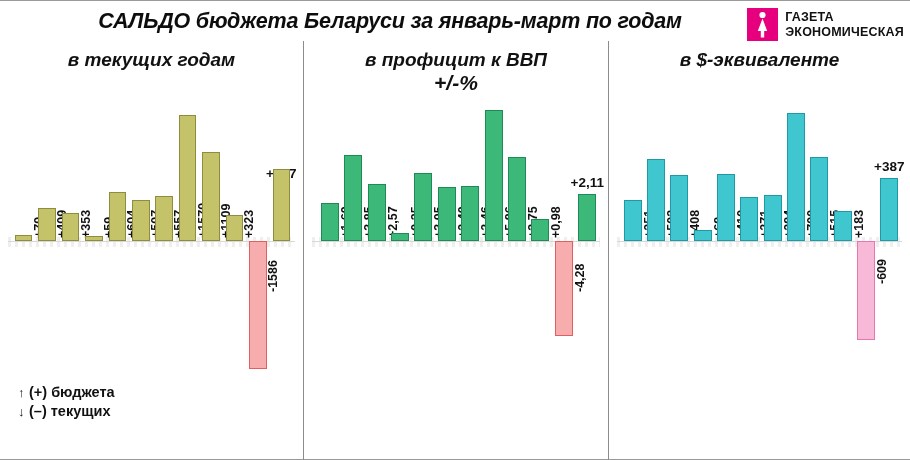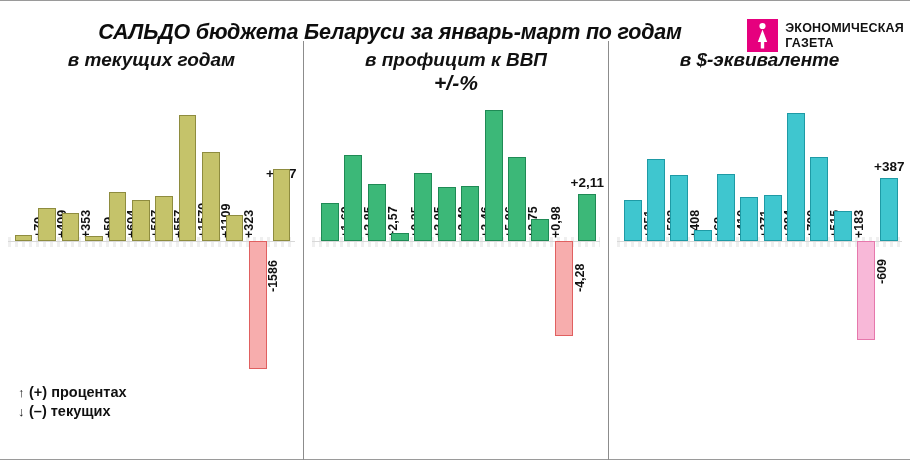--- a/index.html
+++ b/index.html
@@ -13,21 +13,21 @@
   #root{
     position:absolute;inset:0;
     border-top:1px solid #9a9a9a;
     border-bottom:1px solid #9a9a9a;
     box-sizing:border-box;
     background:#fff;
   }
 
   
   .header{
-    position:absolute;left:0;top:15px;width:910px;height:40px;
+    position:absolute;left:0;top:4px;width:910px;height:40px;
   }
   .main-title{
     position:absolute;left:60px;top:4px;width:660px;
     text-align:center;
     font-size:21.5px;
     font-weight:bold;
     font-style:italic;
     color:#0d0d0d;
     letter-spacing:-0.2px;
     white-space:nowrap;
@@ -138,22 +138,22 @@
   <div class="header">
     <div class="main-title">САЛЬДО бюджета Беларуси за январь-март по годам</div>
     <div class="logo">
       <div class="logo-mark">
         <svg width="31" height="33" viewBox="0 0 31 33" aria-hidden="true">
           <circle cx="15.5" cy="7" r="3.1" fill="#ffffff"></circle>
           <path d="M15.5 10.5 L20.2 23 L17.2 23 L17.2 29.5 L13.8 29.5 L13.8 23 L10.8 23 Z" fill="#ffffff"></path>
         </svg>
       </div>
       <div class="logo-text">
+        <div>ГАЗЕТА</div>
         <div>ЭКОНОМИЧЕСКАЯ</div>
-        <div>ГАЗЕТА</div>
       </div>
     </div>
   </div>
 
   <div class="panels">
 
     <div class="panel p0 t0">
       <div class="panel-title">в текущих годам</div>
       <div class="plot">
         <div class="grid-dots"></div>
@@ -190,21 +190,21 @@
               <div class="vlabel" style="width: 38px; height: 17.5px; line-height: 15.5px; text-align: left; left: 15.75px; top: 22.0015px; transform: rotate(-90deg); transform-origin: 0px 0px; margin-top: 0px; position: absolute; bottom: auto;">+323</div>
             </div>
             <div class="bar neg" style="left: 249.125px; width: 17.5px; height: 127.673px; top: 200px;">
               <div class="vlabel" style="width: 46px; height: 17.5px; line-height: 15.5px; text-align: left; left: 15.75px; transform-origin: 0px 0px; transform: rotate(-90deg); top: 50px;">-1586</div>
             </div>
             <div class="toplabel" style="left: 256.542px; width: 49.5px; top: 125px;">+897</div>
             <div class="bar pos" style="left: 272.542px; width: 17.5px; height: 72.2085px; top: 127.791px;"></div>
           </div>
       </div>
       <div class="legend">
-        <div><span class="arrow">↑</span><span>(+)  процентах</span></div>
+        <div><span class="arrow">↑</span><span>(+)  бюджета</span></div>
         <div><span class="arrow">↓</span><span>(–)  текущих</span></div>
       </div>
       <div class="years"></div>
     </div>
 
     <div class="panel p1 t1">
       <div class="panel-title">в профицит к ВВП</div>
       <div class="panel-sub pct">+/-%</div>
       <div class="plot">
         <div class="grid-dots"></div>

